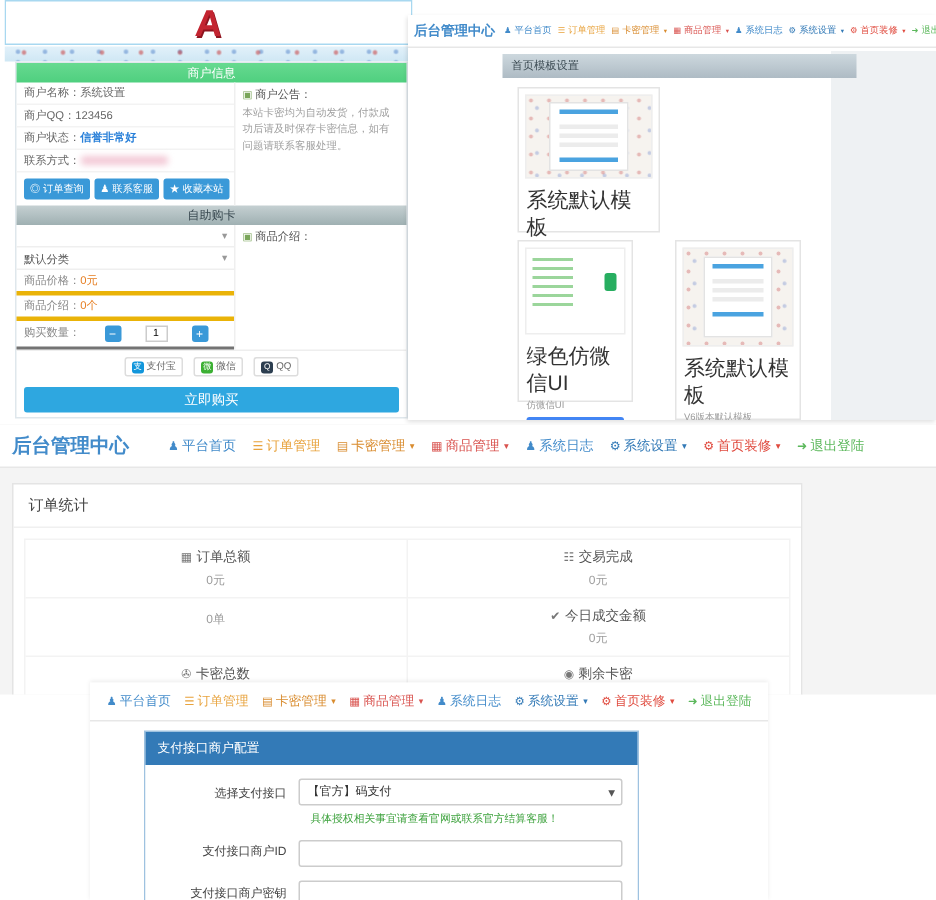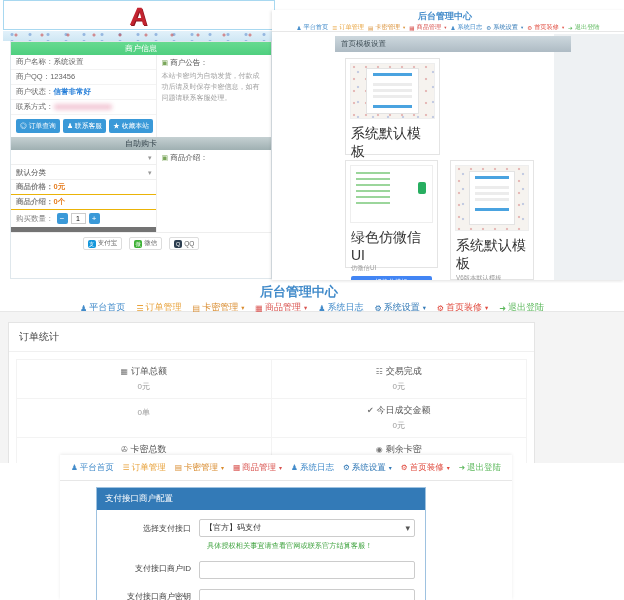--- a/index.html
+++ b/index.html
@@ -26,49 +26,49 @@
   .inf-row { padding:2px 5px; border-bottom:1px solid #f3f3f3; font-size:7.5px; color:#666; white-space:nowrap; }
   .inf-row .v-blue { color:#2980d9; font-weight:bold; }
   .blur-val { display:inline-block; width:58px; height:6px; background:#f3c9d6; filter:blur(2px); border-radius:2px; vertical-align:middle; }
   .btn-row { display:flex; gap:3px; padding:4px 5px; }
   .mini-btn { background:#3a99d8; color:#fff; border:none; border-radius:2px; font-size:6.8px; padding:2px 4px; white-space:nowrap; cursor:pointer; }
   .note-label { font-size:7.5px; color:#555; }
   .note-label .ic { color:#7aa65a; margin-right:2px; font-size:7px; }
   .note-text { font-size:7px; color:#a0a0a0; line-height:1.6; margin-top:2px; }
   .sel-row { position:relative; height:15px; border-bottom:1px solid #efefef; font-size:7.5px; color:#555; line-height:15px; padding:0 5px; cursor:pointer; }
   .sel-row .caret { position:absolute; right:4px; top:0; color:#999; font-size:7px; }
-  .fld-row { padding:2px 5px; border-bottom:1px solid #eab308; font-size:7.5px; color:#888; white-space:nowrap;font-weight:bold; }
+  .fld-row { padding:2px 5px; border-bottom:3px solid #eab308; font-size:7.5px; color:#888; white-space:nowrap; }
   .fld-row .orange { color:#e67e22; }
-  .qty-row { display:flex; align-items:center; gap:3px; padding:3px 5px; border-bottom:5px solid #737373; font-size:7.5px; color:#888; }
+  .qty-row { display:flex; align-items:flex-start; gap:16px; padding:3px 5px; border-bottom:2px solid #737373; font-size:7.5px; color:#888; }
   .stp-btn { width:11px; height:11px; background:#3a99d8; color:#fff; border:none; border-radius:2px; font-size:8px; line-height:9px; cursor:pointer; padding:0; }
   .qty-input { width:15px; height:11px; border:1px solid #ccc; font-size:7px; text-align:center; }
   .pay-strip { border-top:1px solid #eee; display:flex; justify-content:center; gap:7px; padding:4px 0; }
   .pay-chip { display:flex; align-items:center; gap:2px; border:1px solid #ddd; border-radius:2px; padding:1px 4px; font-size:6.5px; color:#666; cursor:pointer; background:#fff; }
   .pay-ic { width:8px; height:8px; border-radius:2px; color:#fff; font-size:5.5px; line-height:8px; text-align:center; display:inline-block; }
   .buy-btn { display:block; margin:3px 5px; width:calc(100% - 10px); height:17px; background:#2ea7e0; border:none; border-radius:2px; color:#fff; font-size:9px; cursor:pointer; }
 
   
-  .navbar { display:flex; align-items:center; background:#fff; border-bottom:1px solid #e7e7e7; white-space:nowrap;flex-direction:column; }
+  .navbar { display:flex; align-items:center; background:#fff; border-bottom:1px solid #e7e7e7; white-space:nowrap; }
   .brand { color:#428bca; font-weight:bold; }
   .nav-menu { display:flex; align-items:center; }
   .nav-item { display:flex; align-items:center; gap:2px; cursor:pointer; }
   .nav-item .glyph { font-size:.9em; }
   .nav-item .caret { font-size:.7em; margin-left:1px; }
 
   
   #win-templates { left:272px; top:10px; width:352px; height:270px; box-shadow:-1px 1px 3px rgba(0,0,0,.12); }
   #nav-b { height:22px; padding:0 4px; }
   #nav-b .brand { font-size:9px; margin-right:6px; }
   #nav-b .nav-menu { gap:4px; font-size:6.2px; }
   .tpl-right-bg { position:absolute; left:282px; top:24px; right:0; bottom:0; background:#eef1f3; }
   .tpl-bar { position:absolute; left:63px; top:26px; width:236px; height:16px; line-height:16px; padding-left:6px;
     background:linear-gradient(#cdd8de,#aebbc4); color:#3b4a52; font-size:7.5px; }
   .tpl-card { position:absolute; background:#fff; border:1px solid #e4e4e4; }
   .tpl-card.card-0 { left:73px; top:48px; width:95px; height:97px; }
-  .tpl-card.card-1 { left:73px; top:150px; width:93px; height:108px; }
+  .tpl-card.card-1 { left:73px; top:150px; width:77px; height:108px; }
   .tpl-card.card-2 { left:178px; top:150px; width:84px; height:120px; }
   .tpl-prev { position:relative; margin:4px; height:58px; border:1px solid #eee; }
   .card-0 .tpl-prev { height:56px; }
   .card-2 .tpl-prev { height:66px; }
   .prev-qr { background-color:#f6f3ef;
     background-image:radial-gradient(circle at 3px 3px, rgba(200,80,80,.35) 1px, transparent 1.6px),
       radial-gradient(circle at 7px 8px, rgba(90,120,200,.32) 1px, transparent 1.6px);
     background-size:12px 12px,15px 15px; }
   .prev-qr::before { content:""; position:absolute; left:18%; right:18%; top:8%; bottom:8%; background:#fff; border:1px solid #e3e3e3; }
   .prev-qr::after { content:""; position:absolute; left:26%; right:26%; top:16%; height:3px; background:#4aa3e0;
@@ -171,20 +171,21 @@
         </button>
         <button class="pay-chip">
           <span class="pay-ic" style="background: rgb(60, 176, 52);">微</span>
           <span>微信</span>
         </button>
         <button class="pay-chip">
           <span class="pay-ic" style="background: rgb(44, 62, 80);">Q</span>
           <span>QQ</span>
         </button>
       </div>
+    <button class="buy-btn">立即购买</button>
 
   </div>
 </div>
 
 <div class="win" id="win-templates">
   <div class="navbar" id="nav-b">
     <span class="brand">后台管理中心</span>
     <div class="nav-menu" id="nav-b-menu">
         <div class="nav-item" style="color: rgb(66, 139, 202);">
           <span class="glyph">♟</span>

